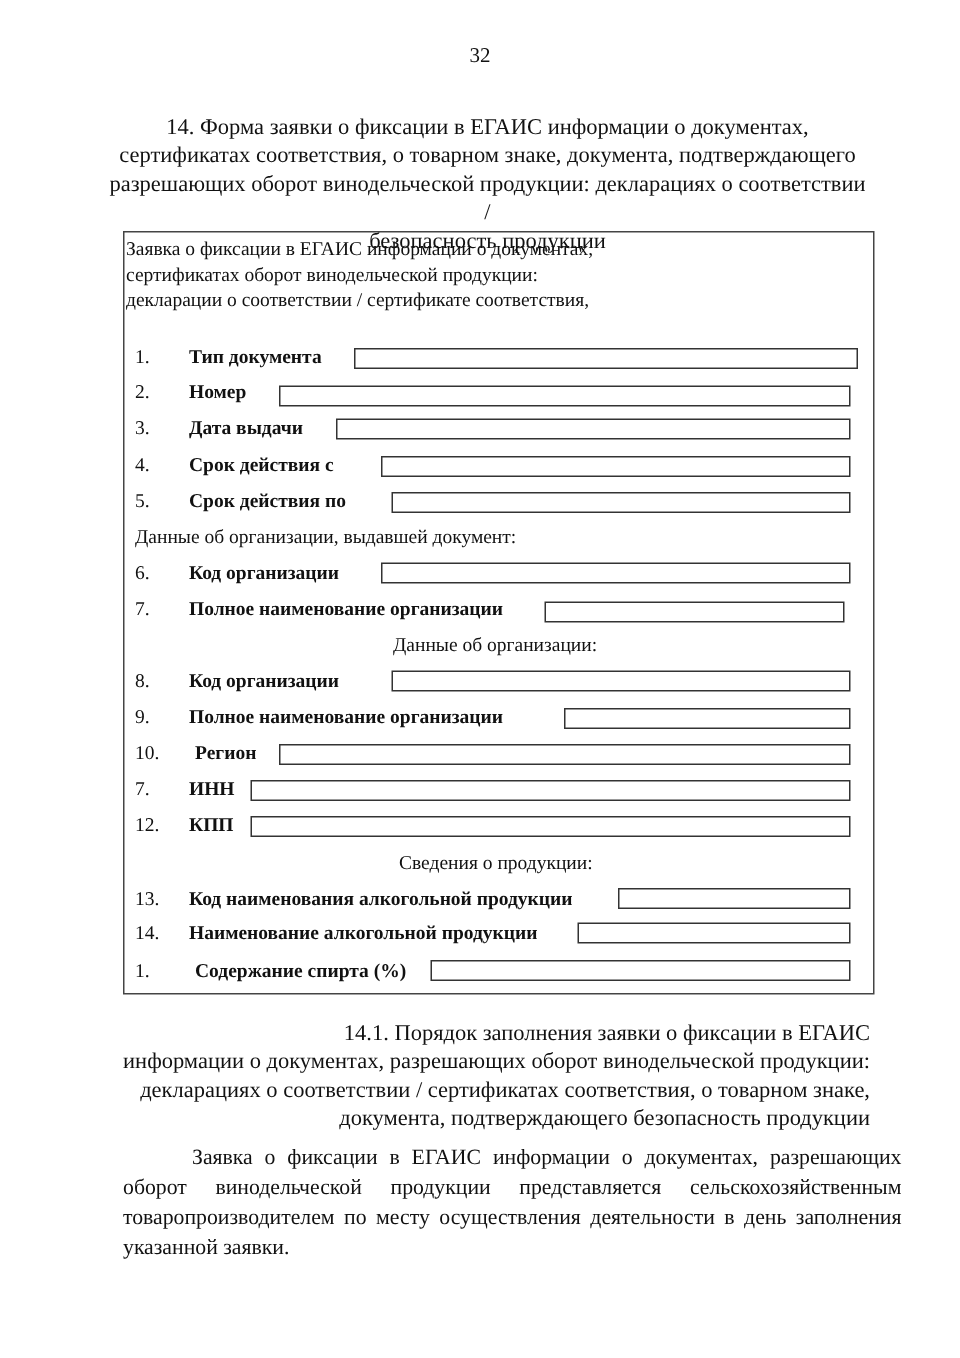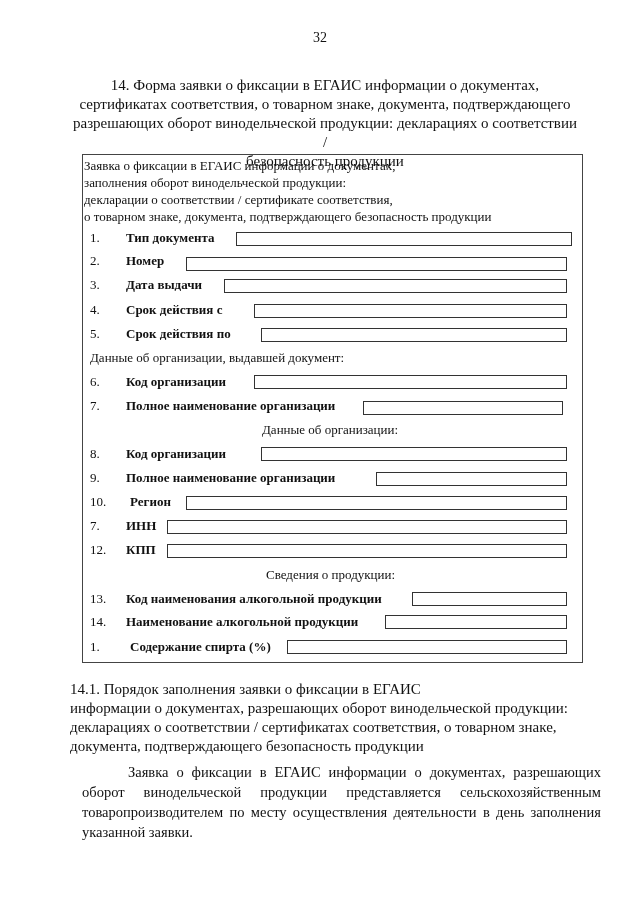--- a/index.html
+++ b/index.html
@@ -7,42 +7,41 @@
          font-family:"Liberation Serif", "DejaVu Serif", serif; color:#111; }
   .abs { position:absolute; }
   .page-num { left:0; width:640px; top:30px; text-align:center; font-size:14px; }
   .title { left:70px; width:510px; top:76px; text-align:center; font-size:15px; line-height:19px; }
   .form-box { left:82px; top:154px; width:501px; height:509px; border:1.5px solid #444; box-sizing:border-box; }
   .form-head { left:84px; width:497px; top:157px; font-size:13px; line-height:17px; }
   .row-num { left:90px; font-size:13px; }
   .row-label { left:126px; font-size:13px; white-space:nowrap;font-weight:bold; }
   .field { height:14px; border:1.2px solid #333; box-sizing:border-box; background:#fff; }
   .section { font-size:13px; white-space:nowrap; }
-  .sub-title { left:70px; width:510px; top:680px; text-align:left; font-size:15px; line-height:19px; }
+  .sub-title { left:70px; width:510px; top:680px; text-align:right; font-size:15px; line-height:19px; }
   .para { left:82px; width:519px; top:762px; font-size:14.5px; line-height:20px; text-align:justify; text-indent:46px; }
 </style>
 </head>
 <body>
 
 <div class="abs page-num">32</div>
 
 <div class="abs title">
   <div>14. Форма заявки о фиксации в ЕГАИС информации о документах,</div>
   <div>сертификатах соответствия, о товарном знаке, документа, подтверждающего</div>
   <div>разрешающих оборот винодельческой продукции: декларациях о соответствии /</div>
   <div>безопасность продукции</div>
 </div>
 
 <div class="abs form-box"></div>
 
 <div class="abs form-head">
   <div>Заявка о фиксации в ЕГАИС информации о документах,</div>
-  <div>заполнения оборот винодельческой продукции:</div>
+  <div>сертификатах оборот винодельческой продукции:</div>
   <div>декларации о соответствии / сертификате соответствия,</div>
-  <div>о товарном знаке, документа, подтверждающего безопасность продукции</div>
 </div>
 
 <div class="abs row-num" style="top:230px">1.</div>
 <div class="abs row-label" style="top:230px">Тип документа</div>
 <div class="abs field" style="left:236px; top:232px; width:336px"></div>
 
 <div class="abs row-num" style="top:253px">2.</div>
 <div class="abs row-label" style="top:253px">Номер</div>
 <div class="abs field" style="left:186px; top:257px; width:381px"></div>
 

